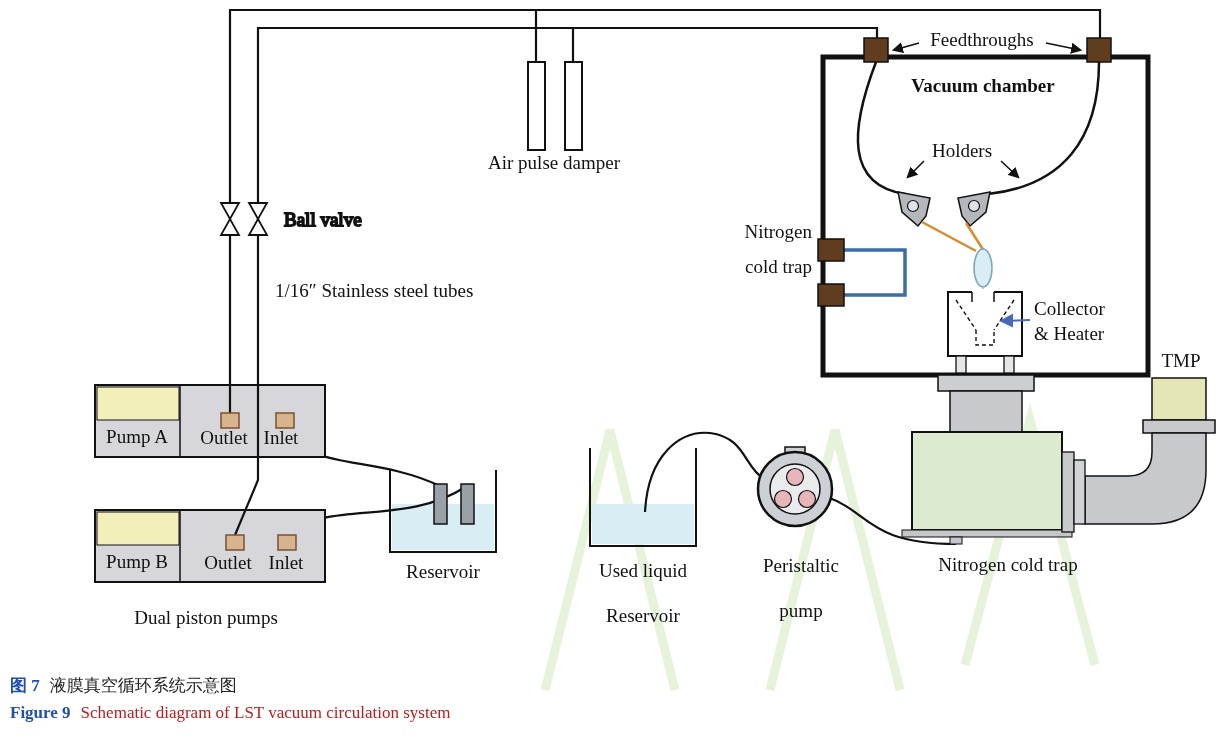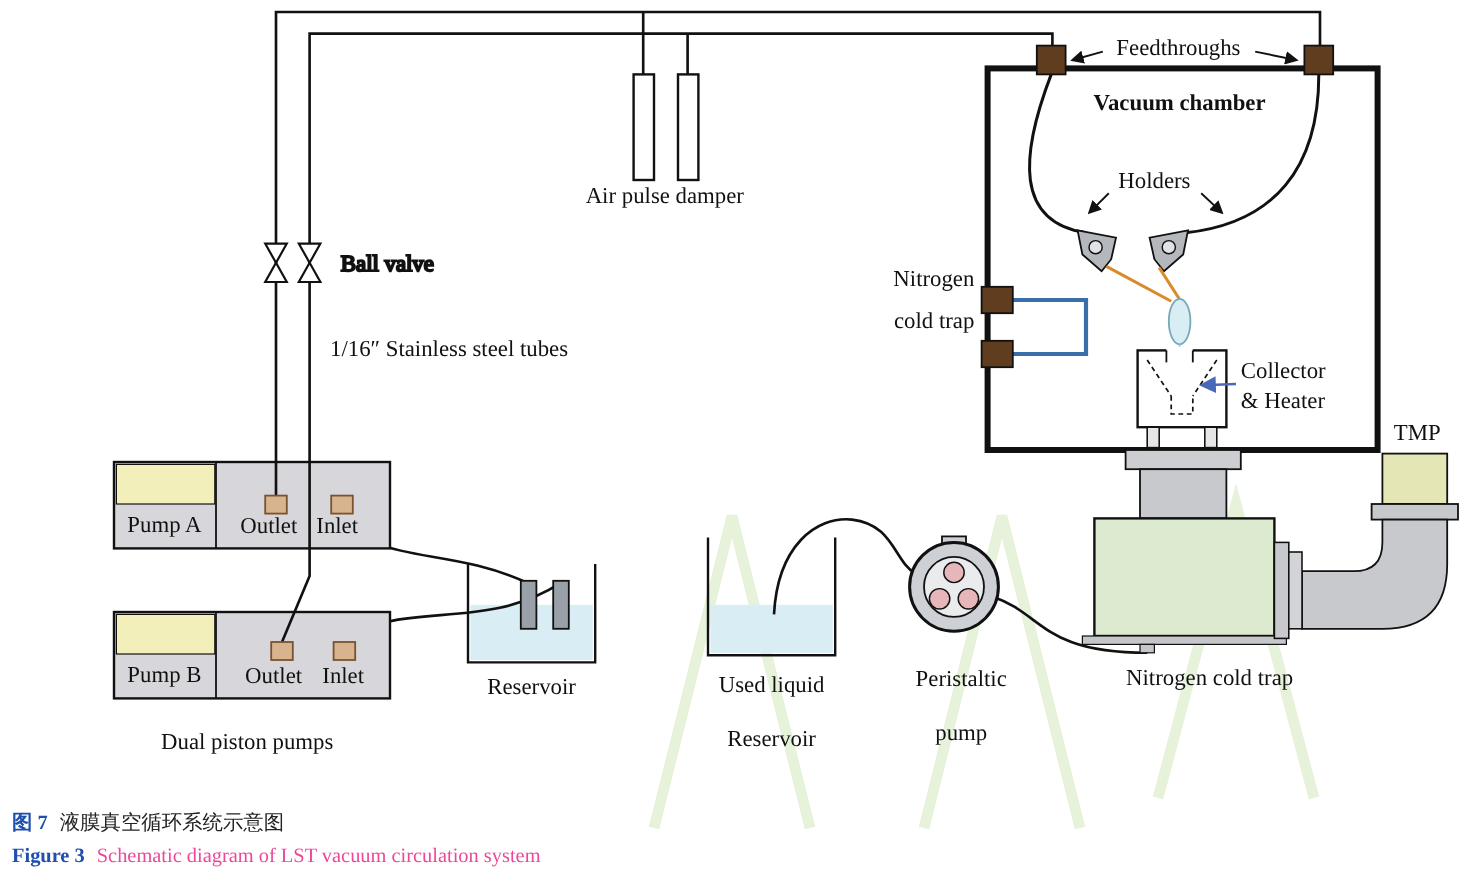--- a/index.html
+++ b/index.html
@@ -3,21 +3,21 @@
 <meta charset="utf-8">
 <style>
   html,body{margin:0;padding:0;background:#ffffff;}
   .page{position:relative;width:1224px;height:741px;background:#ffffff;overflow:hidden;
         font-family:"Liberation Serif", serif;}
   svg{position:absolute;left:0;top:0;}
   svg text{font-family:"Liberation Serif", serif;font-size:19px;fill:#111;}
   svg text.bold{font-weight:bold;}
   .caption{position:absolute;left:10px;top:672px;font-size:17px;line-height:1.6;color:#222;}
   .cap-label{color:#1f4faf;font-weight:bold;margin-right:10px;}
-  .cap-en{color:#ec4899;margin-top:37px;}
+  .cap-en{color:#b91c1c;margin-top:37px;}
 </style>
 </head>
 <body>
 
 <div class="page">
 <svg width="1224" height="741" viewBox="0 0 1224 741">
   <defs>
     <marker id="arrow" viewBox="0 0 10 10" refX="8" refY="5" markerWidth="7" markerHeight="7" orient="auto-start-reverse">
       <path d="M0,0 L10,5 L0,10 Z" fill="#111"></path>
     </marker>
@@ -169,16 +169,16 @@
     <rect x="1062" y="452" width="12" height="80" stroke="#111" stroke-width="1.3" fill="#c7c9cc"></rect>
     <rect x="1074" y="460" width="11" height="64" fill="#d2d4d7" stroke="#111" stroke-width="1.3"></rect>
   </g>
 </svg>
 
 <div class="caption">
   <div>
     <span class="cap-label">图 7</span><span>液膜真空循环系统示意图</span>
   </div>
   <div>
-    <span class="cap-label">Figure 3</span><span class="cap-en">Schematic diagram of LST vacuum circulation system</span>
+    <span class="cap-label">Figure 9</span><span class="cap-en">Schematic diagram of LST vacuum circulation system</span>
   </div>
 </div>
 </div>
 
 </body></html>

